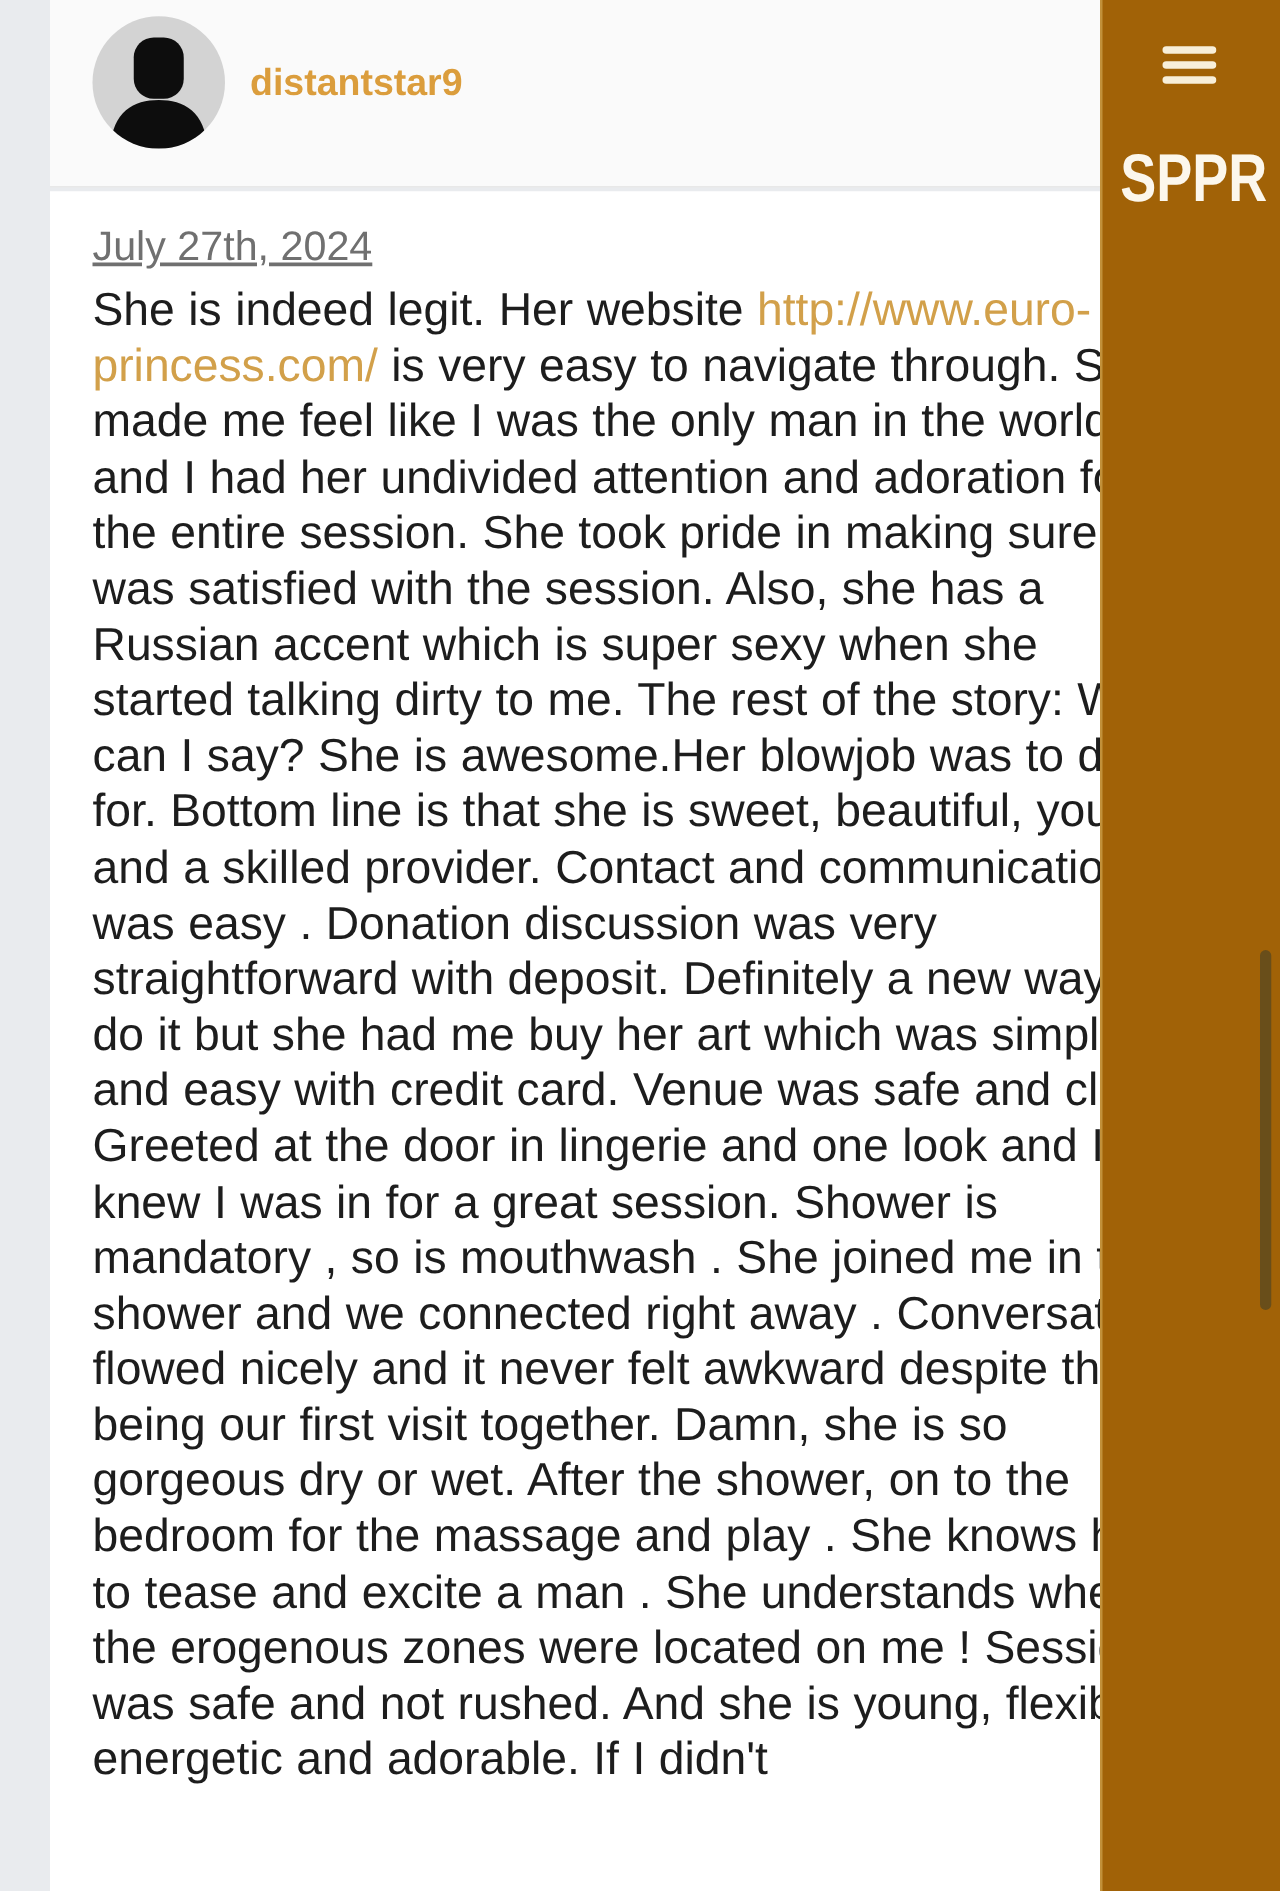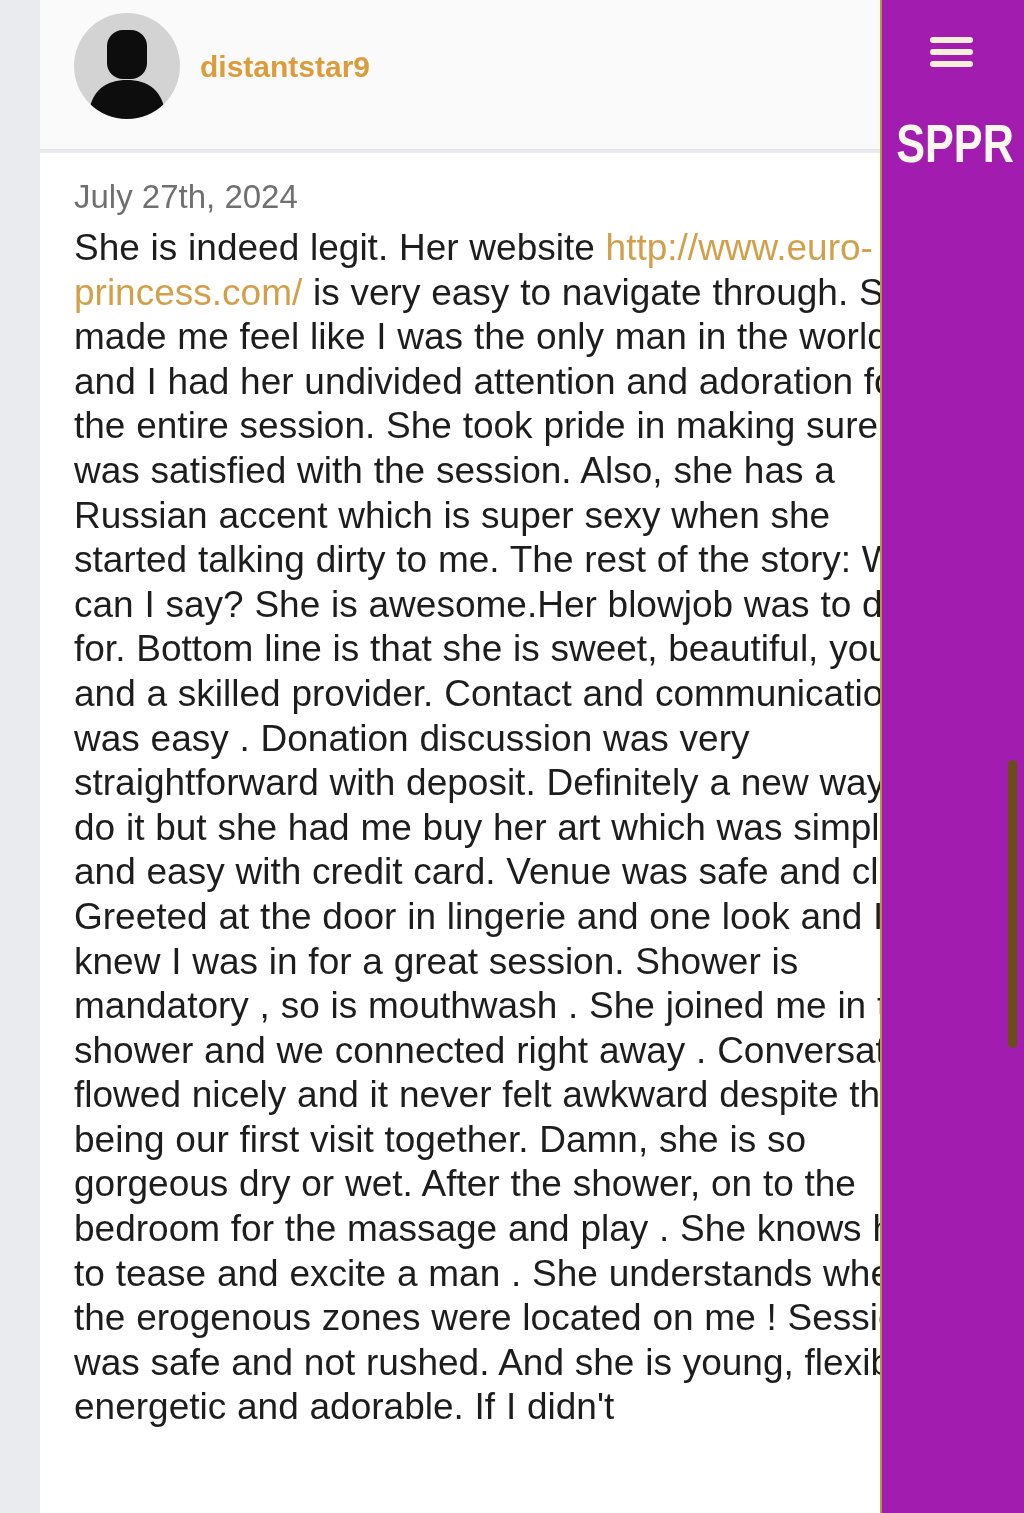--- a/index.html
+++ b/index.html
@@ -42,39 +42,40 @@
   .body-card {
     background: #ffffff;
     margin-top: 3px;
     min-height: 1360px;
     padding: 24px 35px 0 34px;
   }
   .post-date {
     font-size: 33px;
     line-height: 40px;
     color: #707070;
+    text-decoration: underline;
   }
   .post-content {
     margin: 9px 0 0 0;
     font-size: 37px;
     line-height: 44.6px;
     color: #1d1d1d;
     word-spacing: 0.5px;
   }
   .post-link {
     color: #d2a04a;
     text-decoration: none;
     cursor: pointer;
   }
 
   
   .sidebar {
     position: absolute; left: 880px; top: 0;
     width: 144px; height: 100%;
-    background: #a21caf;
+    background: #a16207;
     border-left: 2px solid #c2913a;
   }
   .hamburger {
     position: absolute; left: 48px; top: 37px;
     width: 43px; height: 30px;
     cursor: pointer;
   }
   .hamburger .bar {
     display: block;
     width: 43px; height: 5.5px;

